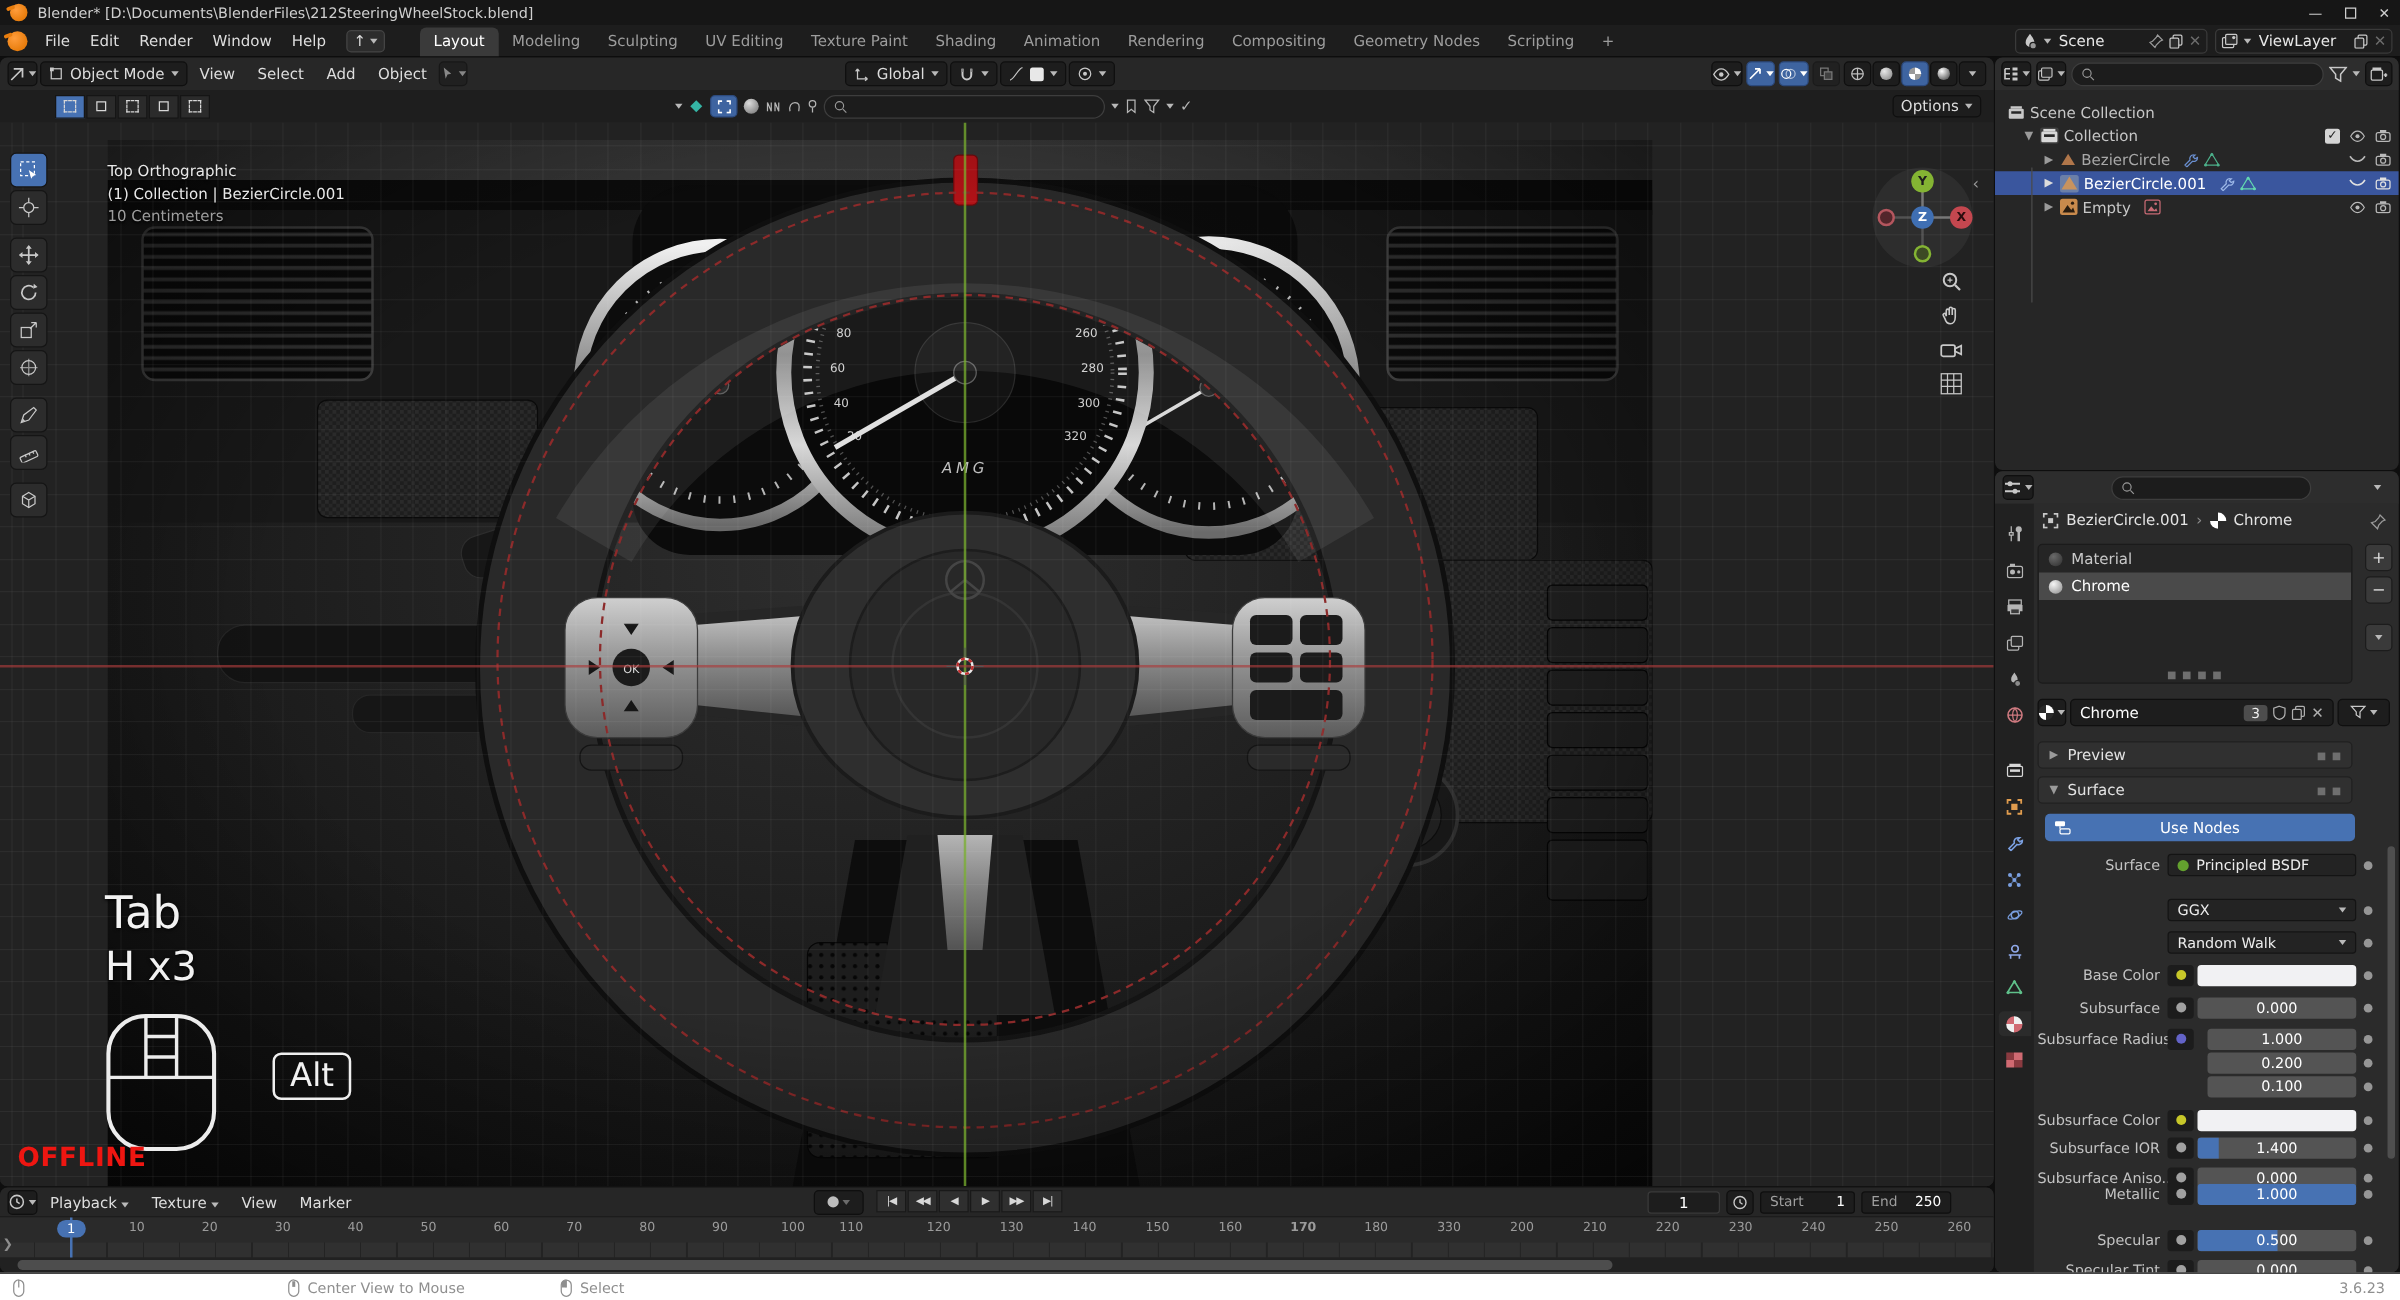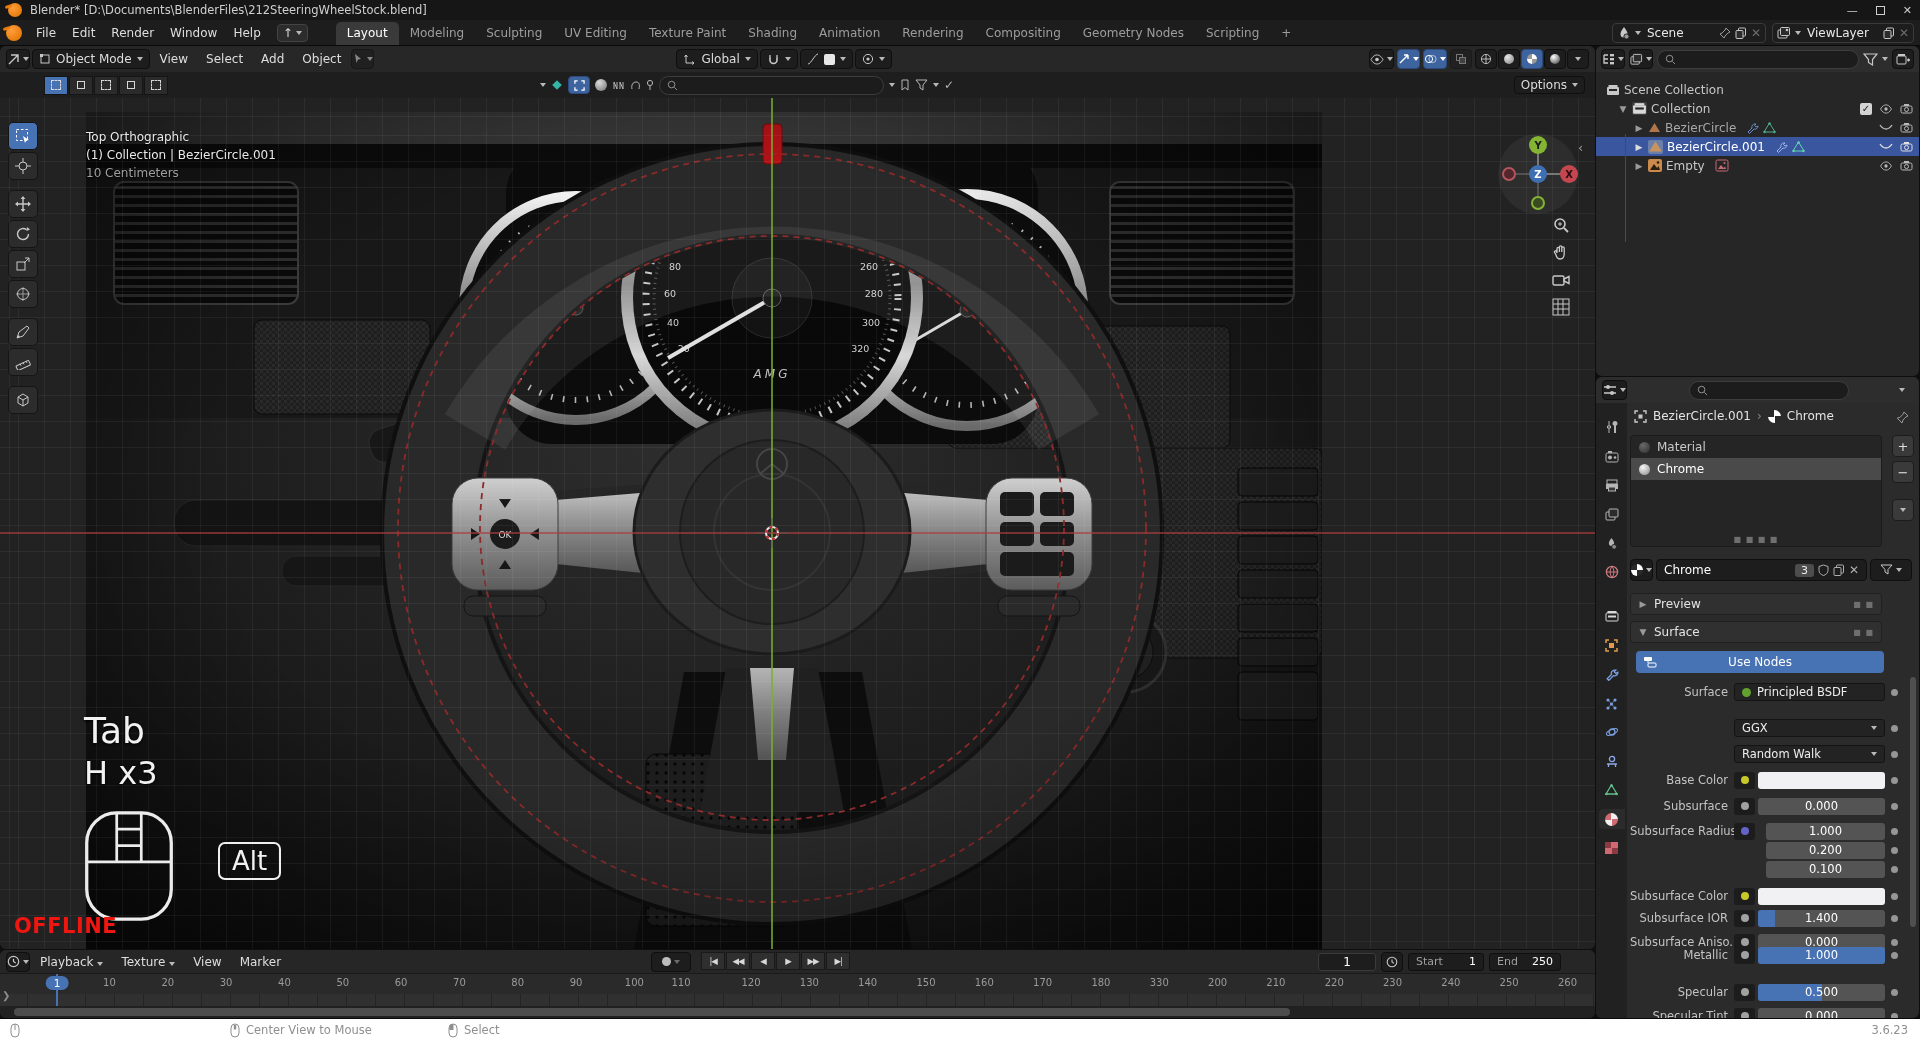--- a/index.html
+++ b/index.html
@@ -719,21 +719,21 @@
             <span class="tick" style="left: 459.408px;">70</span>
             <span class="tick" style="left: 517.728px;">80</span>
             <span class="tick" style="left: 576.048px;">90</span>
             <span class="tick" style="left: 634.368px;">100</span>
             <span class="tick" style="left: 681px;">110</span>
             <span class="tick" style="left: 751.008px;">120</span>
             <span class="tick" style="left: 809.328px;">130</span>
             <span class="tick" style="left: 867.648px;">140</span>
             <span class="tick" style="left: 925.968px;">150</span>
             <span class="tick" style="left: 984.288px;">160</span>
-            <span class="tick" style="left: 1042.61px;">170</span>
+            <span class="tick" style="left: 1042.61px; font-weight: bold;">170</span>
             <span class="tick" style="left: 1100.93px;">180</span>
             <span class="tick" style="left: 1159.25px;">330</span>
             <span class="tick" style="left: 1217.57px;">200</span>
             <span class="tick" style="left: 1275.89px;">210</span>
             <span class="tick" style="left: 1334.21px;">220</span>
             <span class="tick" style="left: 1392.53px;">230</span>
             <span class="tick" style="left: 1450.85px;">240</span>
             <span class="tick" style="left: 1509.17px;">250</span>
             <span class="tick" style="left: 1567.49px;">260</span>
           </div>

